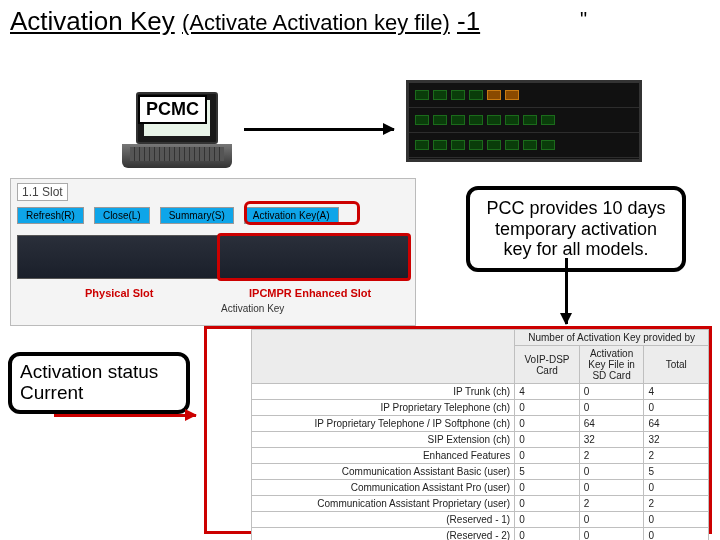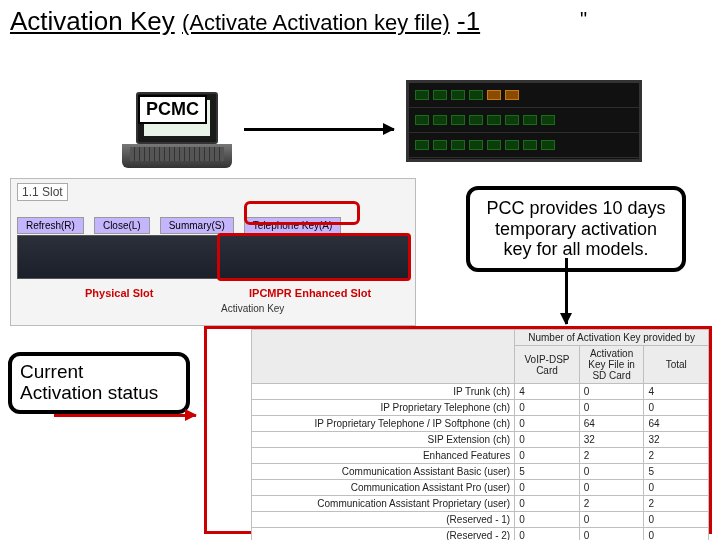--- a/index.html
+++ b/index.html
@@ -26,21 +26,21 @@
   .arrow-right::after { content:""; position:absolute; right:-1px; top:-5px; border-left: 12px solid #000; border-top: 6px solid transparent; border-bottom: 6px solid transparent; }
 
   .ncp-box { position: absolute; top: 80px; left: 406px; width: 236px; height: 82px; background: #111; border: 3px solid #333; }
   .ncp-row { height: 33%; border-bottom: 1px solid #2d2d2d; display:flex; align-items:center; padding:0 6px; gap:4px; }
   .ncp-port { width: 14px; height: 10px; background: #0a3d0a; border: 1px solid #1b6b1b; }
   .ncp-port.orange { background:#8a4a00; border-color:#c97a10; }
 
   .screenshot1 { position: absolute; top: 178px; left: 10px; width: 406px; height: 148px; background: #f4f4f4; border: 1px solid #bbb; }
   .ss1-title { position:absolute; top:4px; left:6px; font-size:12px; color:#444; background:#fff; border:1px solid #aaa; padding:1px 4px; }
   .ss1-btnrow { position:absolute; top:28px; left:6px; display:flex; gap:10px; }
-  .ss1-btn { font-size:10px; background:#c4b5fd; border:1px solid #999; padding:2px 8px;margin-top:10px; }
+  .ss1-btn { font-size:10px; background:#0ea5e9; border:1px solid #999; padding:2px 8px; }
   .ss1-ak-ring { position:absolute; top:22px; left:233px; width:116px; height:24px; border:3px solid #c00; border-radius:6px; }
   .ss1-panel { position:absolute; top:56px; left:6px; right:6px; height:44px; background: linear-gradient(#2a2f3a,#1a1f2a); border:1px solid #555; }
   .ss1-panel2 { position:absolute; top:56px; left:208px; width:190px; height:44px; background: linear-gradient(#2a2f3a,#1a1f2a); border:1px solid #555; }
   .ss1-panel-ring { position:absolute; top:54px; left:206px; width:194px; height:48px; border:3px solid #c00; border-radius:4px; }
   .ss1-red1 { position:absolute; top:108px; left:74px; font-size:11px; color:#c00; font-weight:bold; }
   .ss1-red2 { position:absolute; top:108px; left:238px; font-size:11px; color:#c00; font-weight:bold; }
   .ss1-aklabel { position:absolute; top:124px; left:210px; font-size:10px; color:#333; }
 
   .callout1 { position:absolute; top:186px; left:466px; width:220px; border:4px solid #000; border-radius:12px; background:#fff; padding:8px 10px; font-size:18px; line-height:1.15;text-align:center; }
   .arrow-down { position:absolute; width:3px; background:#000; }
@@ -110,37 +110,37 @@
       <div class="ncp-port"></div>
   </div>
 </div>
 
 <div class="screenshot1">
   <div class="ss1-title">1.1 Slot</div>
   <div class="ss1-btnrow">
     <div class="ss1-btn">Refresh(R)</div>
     <div class="ss1-btn">Close(L)</div>
     <div class="ss1-btn">Summary(S)</div>
-    <div class="ss1-btn">Telephone Key(A)</div>
+    <div class="ss1-btn">Activation Key(A)</div>
   </div>
   <div class="ss1-ak-ring"></div>
   <div class="ss1-panel"></div>
   <div class="ss1-panel2"></div>
   <div class="ss1-panel-ring"></div>
   <div class="ss1-red1">Physical Slot</div>
   <div class="ss1-red2">IPCMPR Enhanced Slot</div>
   <div class="ss1-aklabel">Activation Key</div>
 </div>
 
 <div class="callout1">PCC provides 10 days temporary activation key for all models.</div>
 <div class="arrow-down" style="top:258px; left:565px; height:66px;"></div>
 
 <div class="callout2">
+  <div>Activation status</div>
   <div>Current</div>
-  <div>Activation status</div>
 </div>
 <div class="arrow-right2" style="top:414px; left:54px; width:142px;"></div>
 
 <div class="table-wrap">
   <table class="tbl">
     <thead>
       <tr>
         <th rowspan="2"></th>
         <th colspan="3" class="grp">Number of Activation Key provided by</th>
       </tr>

